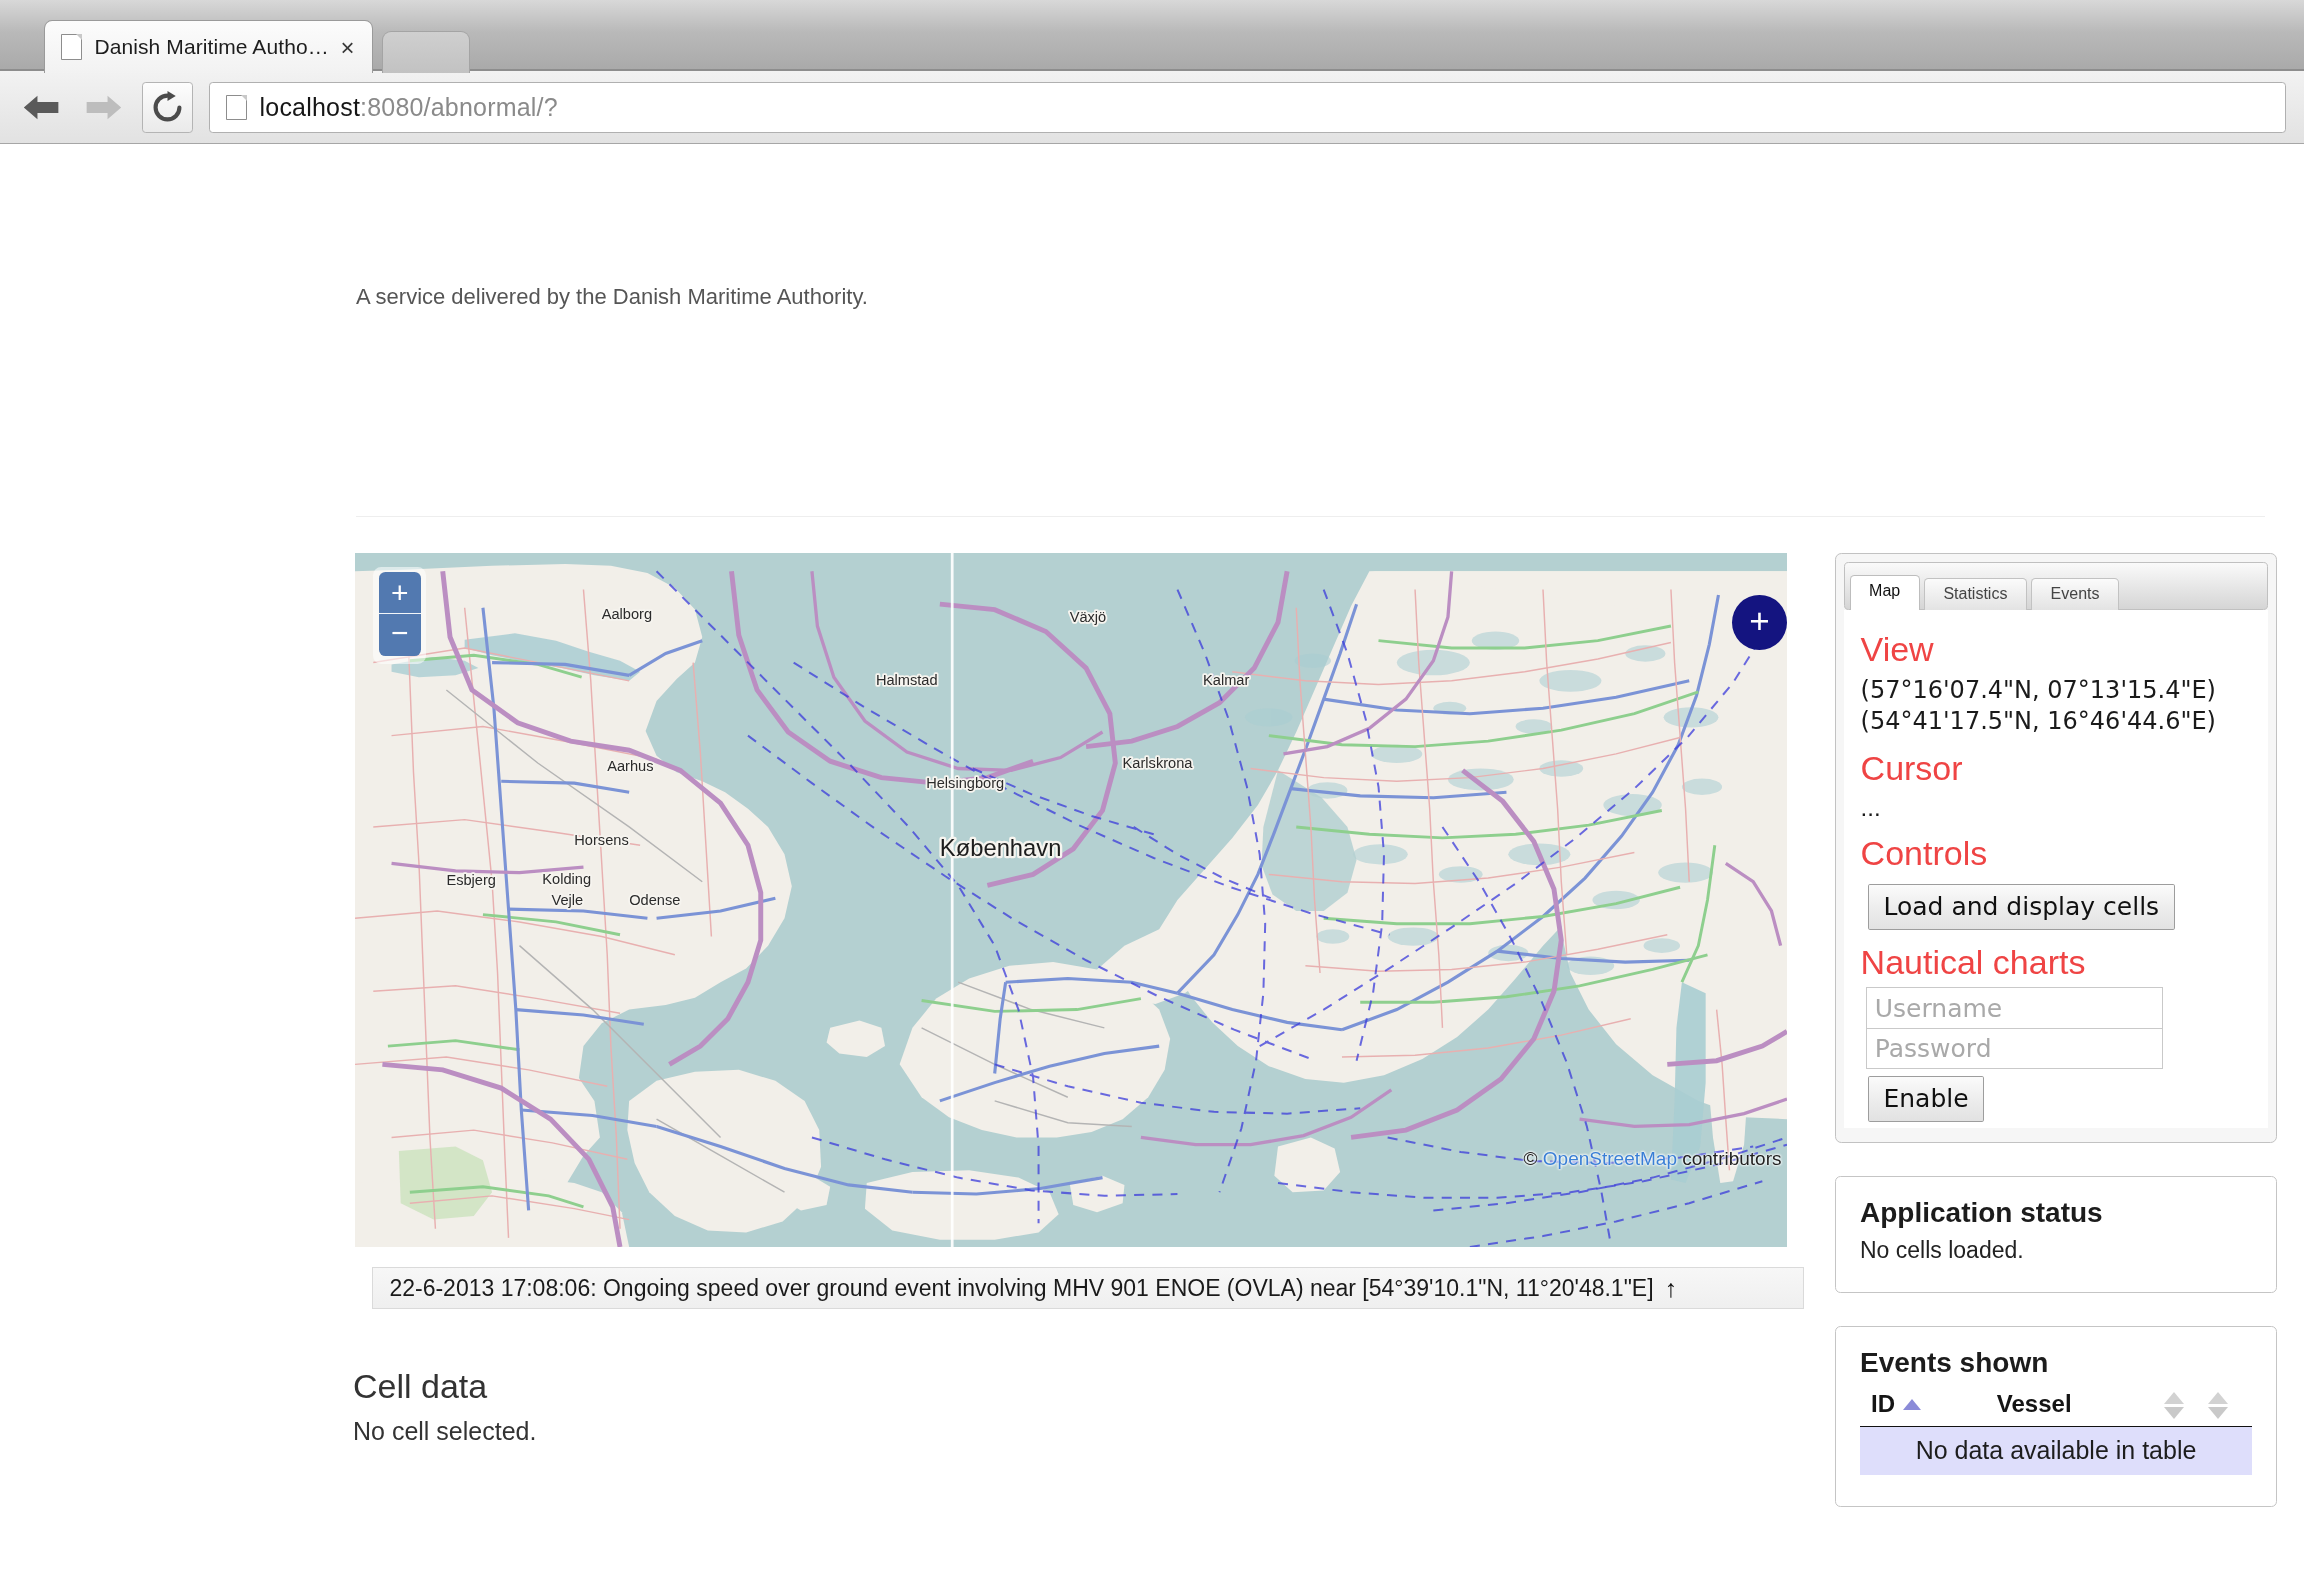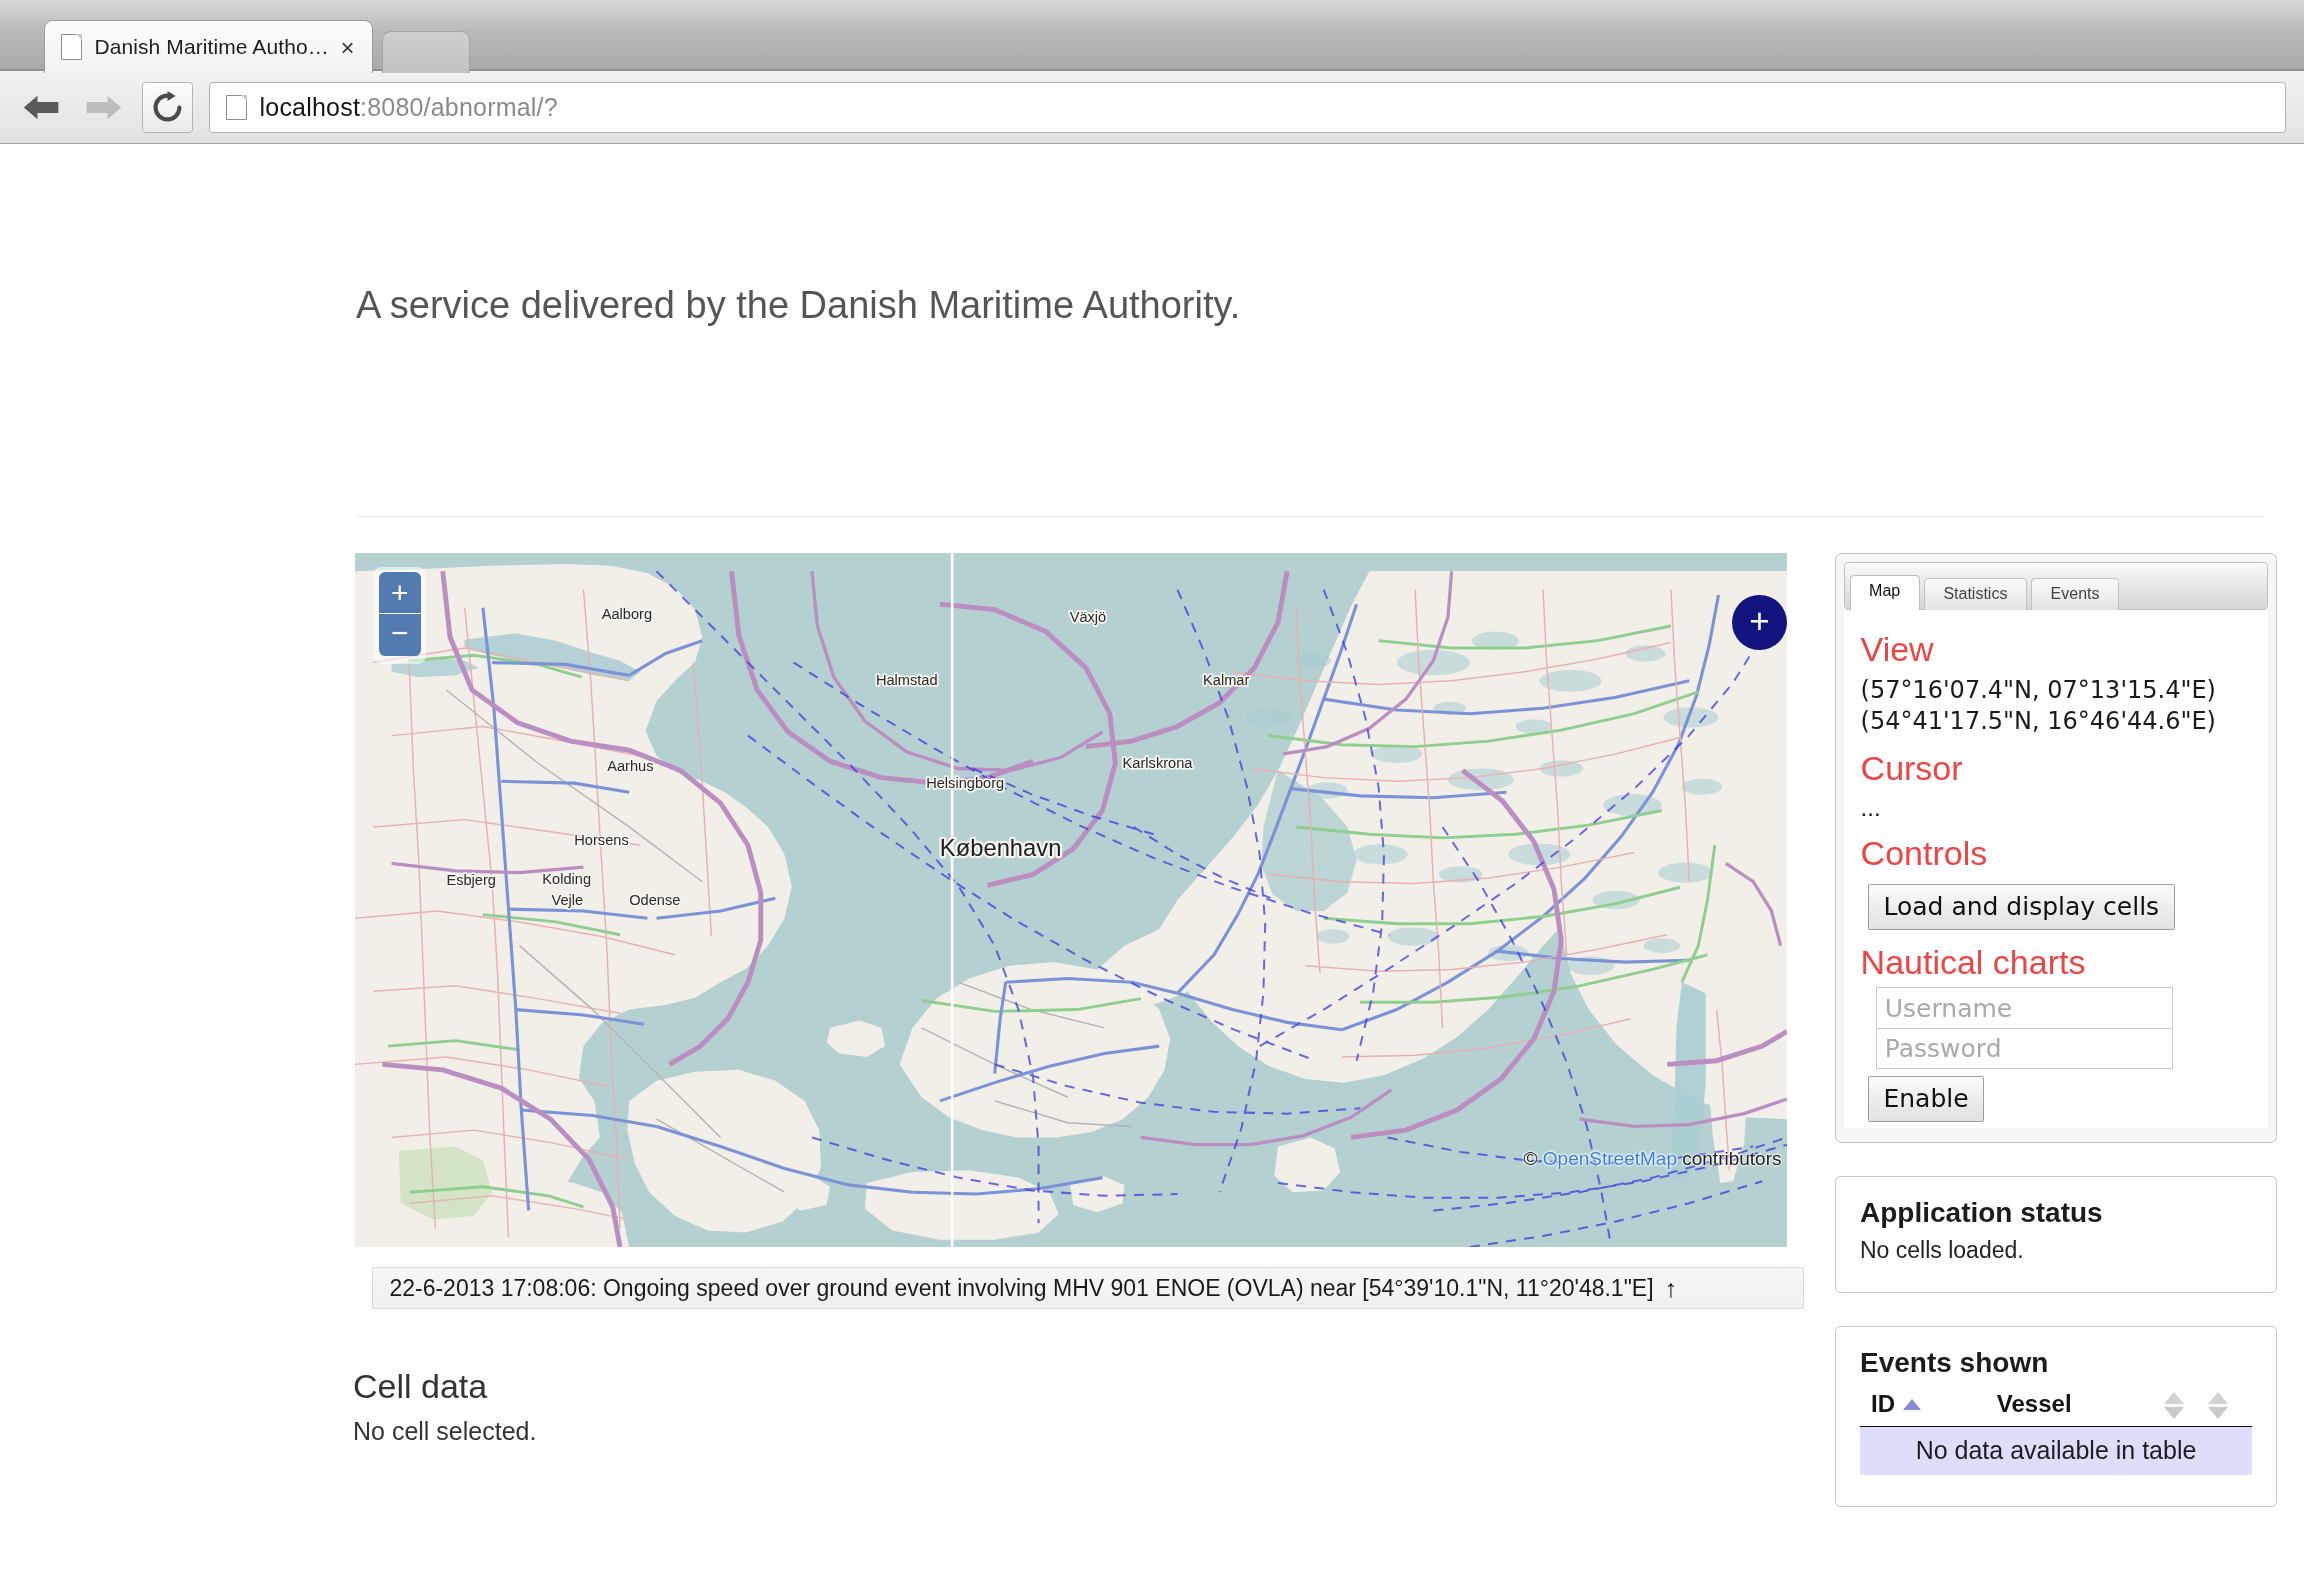--- a/index.html
+++ b/index.html
@@ -121,21 +121,21 @@
     overflow: hidden;
   }
   h1.page-title {
     margin: 0; padding: 0;
     position: absolute; left: 355px; top: 40px;
     font-size: 58px; font-weight: normal; color: #333333;
     letter-spacing: -0.4px;
   }
   .subtitle {
     position: absolute; left: 356px; top: 139px;
-    font-size: 38px; color: #555555; font-weight: normal;
+    font-size: 22px; color: #555555; font-weight: normal;
   }
   .rule {
     position: absolute; left: 356px; top: 371px;
     width: 1909px; height: 0.9px;
     background: #eeeeee;
   }
 
   
   .map-wrap {
     position: absolute; left: 355px; top: 408px;
@@ -280,21 +280,21 @@
   .btn-enable { margin-left: 7.3px; margin-top: 7.3px; }
 
   .txt-field {
     display: block;
     width: 297px; height: 41px;
     border: 0.9px solid #c9c9c9;
     background: #ffffff;
     font-size: 25px; color: #6d28d9;
     padding: 0 8.2px;
     box-sizing: border-box;
-    margin-left: 15px;
+    margin-left: 5px;
     font-family: "DejaVu Sans", sans-serif;
     outline: none;
     border-radius: 0;
   }
   .txt-field::placeholder { color: #a9a9a9; opacity: 1; }
   .txt-user { margin-top: 3.7px; border-bottom: none; }
 
   
   .status-panel { margin-top: 33px; padding: 20px 24px 27.4px 24px; }
   .status-h { font-size: 28px; font-weight: bold; color: #1c1c1c; }

